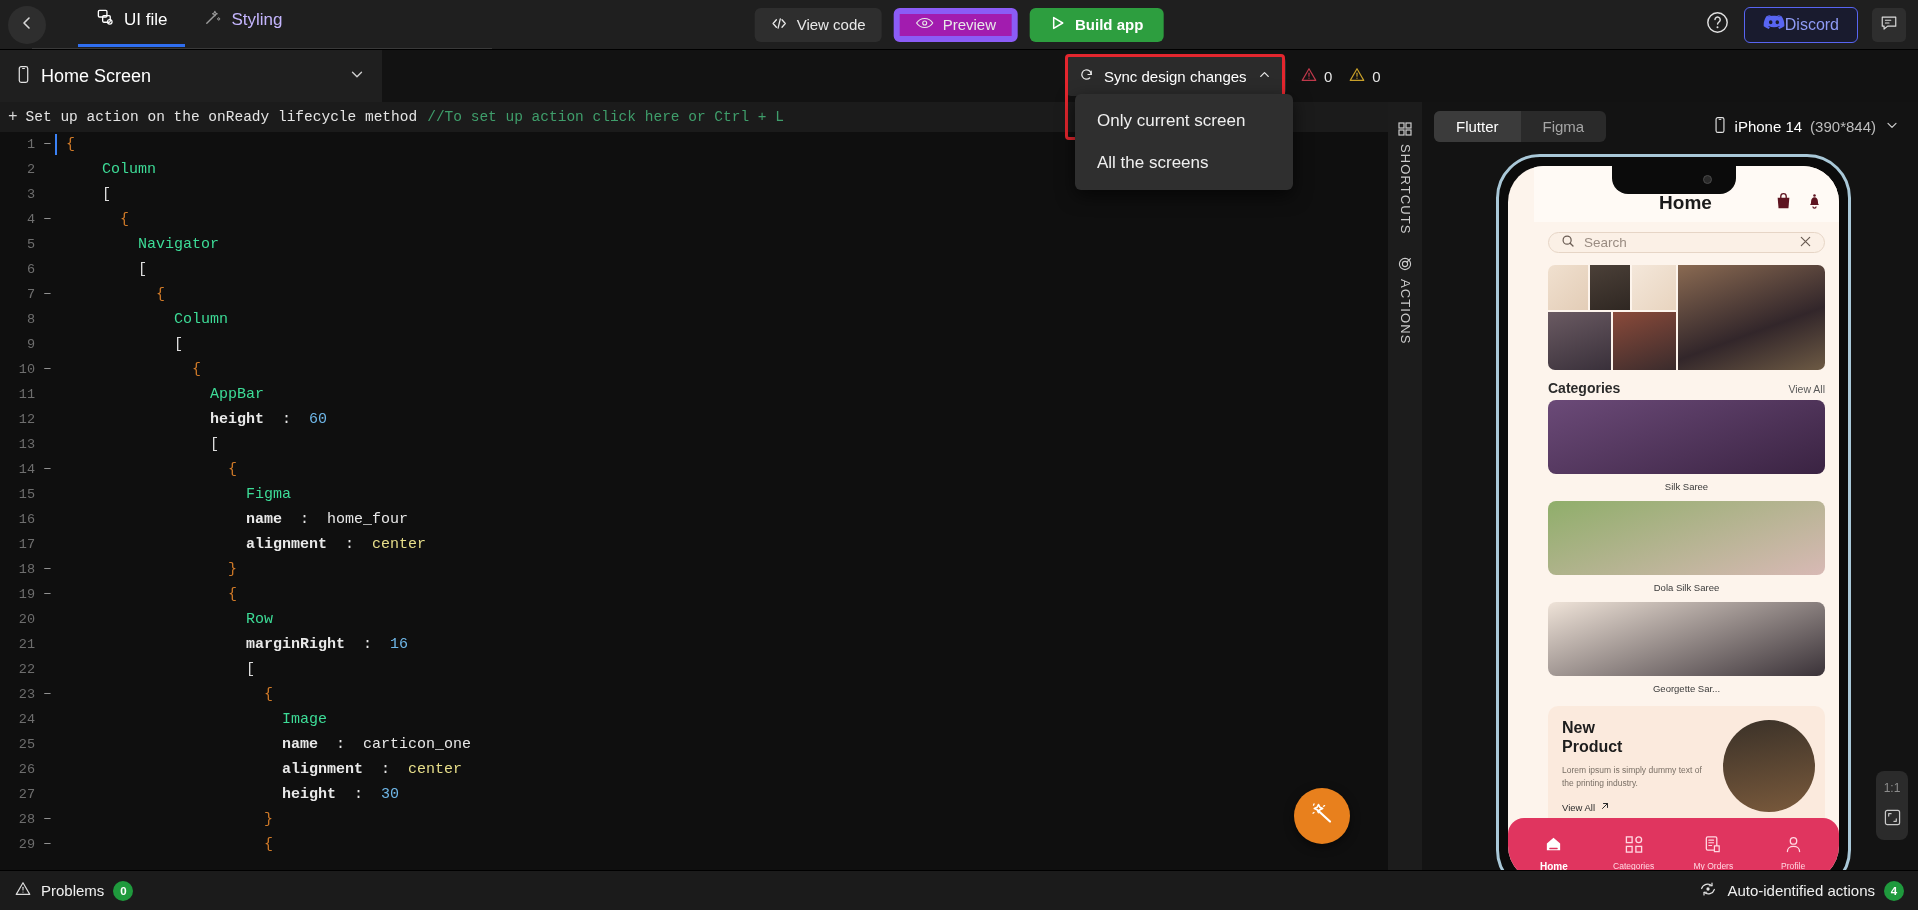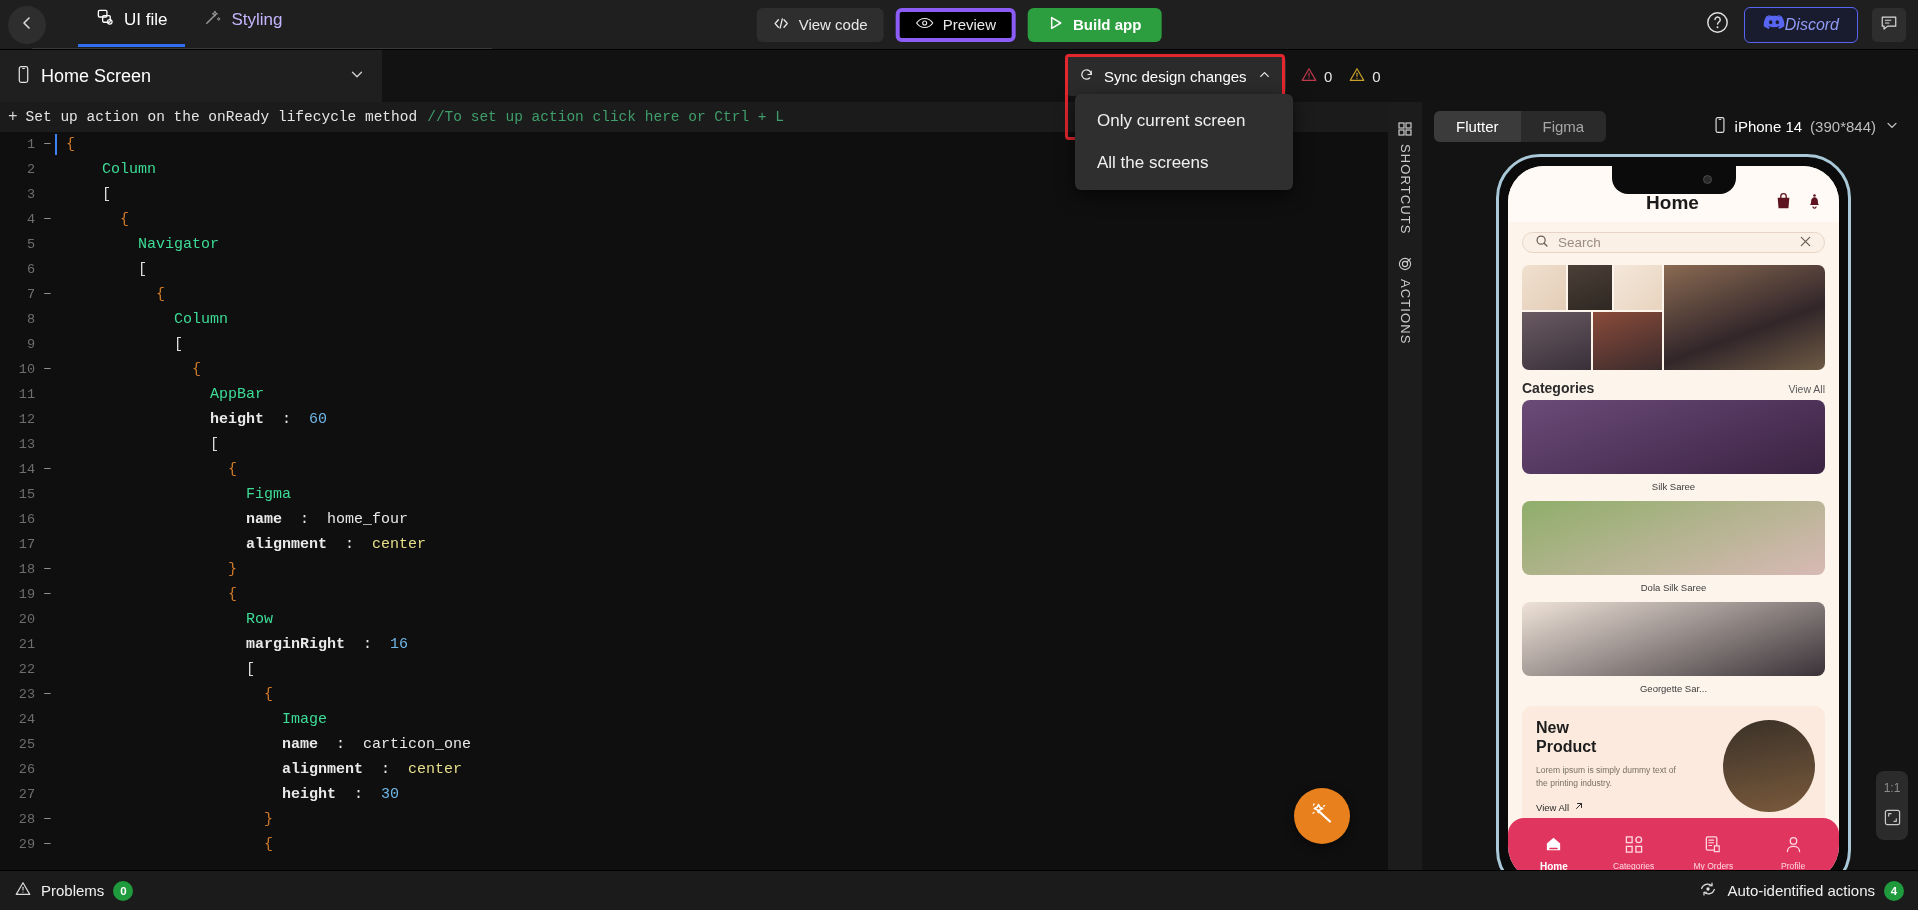--- a/index.html
+++ b/index.html
@@ -40,32 +40,31 @@
   .center-actions {
     position: absolute; left: 50%; transform: translateX(-50%);
     display: flex; align-items: center; gap: 12px;
   }
   .btn {
     display: flex; align-items: center; gap: 9px;
     height: 34px; padding: 0 16px; border-radius: 6px;
     font-size: 15px; cursor: pointer; white-space: nowrap;
   }
   .btn-view { background: #2e2e2e; color: #e8e8e8; }
-  .btn-preview { background: #000000; color: #e8e8e8; border: 4px solid #8b5cf6; }
+  .btn-preview { background: #a21caf; color: #e8e8e8; border: 6px solid #8b5cf6; }
   .btn-build { background: #2d9e3f; color: #ffffff; font-weight: bold; padding: 0 20px; }
   .topbar-right {
     position: absolute; right: 12px; display: flex; align-items: center; gap: 14px;
   }
   .help-icon { cursor: pointer; }
   .discord-btn {
     display: flex; align-items: center; 
     height: 36px; padding: 0 18px; border-radius: 6px;
     border: 1px solid #5865f2; color: #8f9bf5; font-size: 16px; cursor: pointer;
     background: #191b2e;
-    font-style: italic;
   }
   .feedback-btn {
     width: 34px; height: 34px; border-radius: 5px; background: #2e2e2e;
     display: flex; align-items: center; justify-content: center; cursor: pointer;
   }
 
   
   .screenrow {
     position: absolute; top: 50px; left: 0; width: 1918px; height: 52px;
     background: #121212;
@@ -193,21 +192,21 @@
 
   
   .phone {
     position: absolute; left: 74px; top: 52px; width: 355px; height: 740px;
     border: 3px solid #a9c8d8; border-radius: 44px;
     background: #0b0b0b; padding: 9px;
     overflow: hidden;
   }
   .phone-screen {
     width: 100%; height: 100%; border-radius: 36px; overflow: hidden;
-    background: #fdf4ec; position: relative;
+    background: #fdf4ec; position: relative; padding-left: 26px;
   }
   .notch {
     position: absolute; left: 50%; transform: translateX(-50%); top: 0;
     width: 124px; height: 28px; background: #0b0b0b;
     border-bottom-left-radius: 16px; border-bottom-right-radius: 16px; z-index: 5;
   }
   .notch .cam {
     position: absolute; right: 24px; top: 9px; width: 9px; height: 9px;
     border-radius: 50%; background: #2a2a2a; border: 1px solid #4a4a4a;
   }

